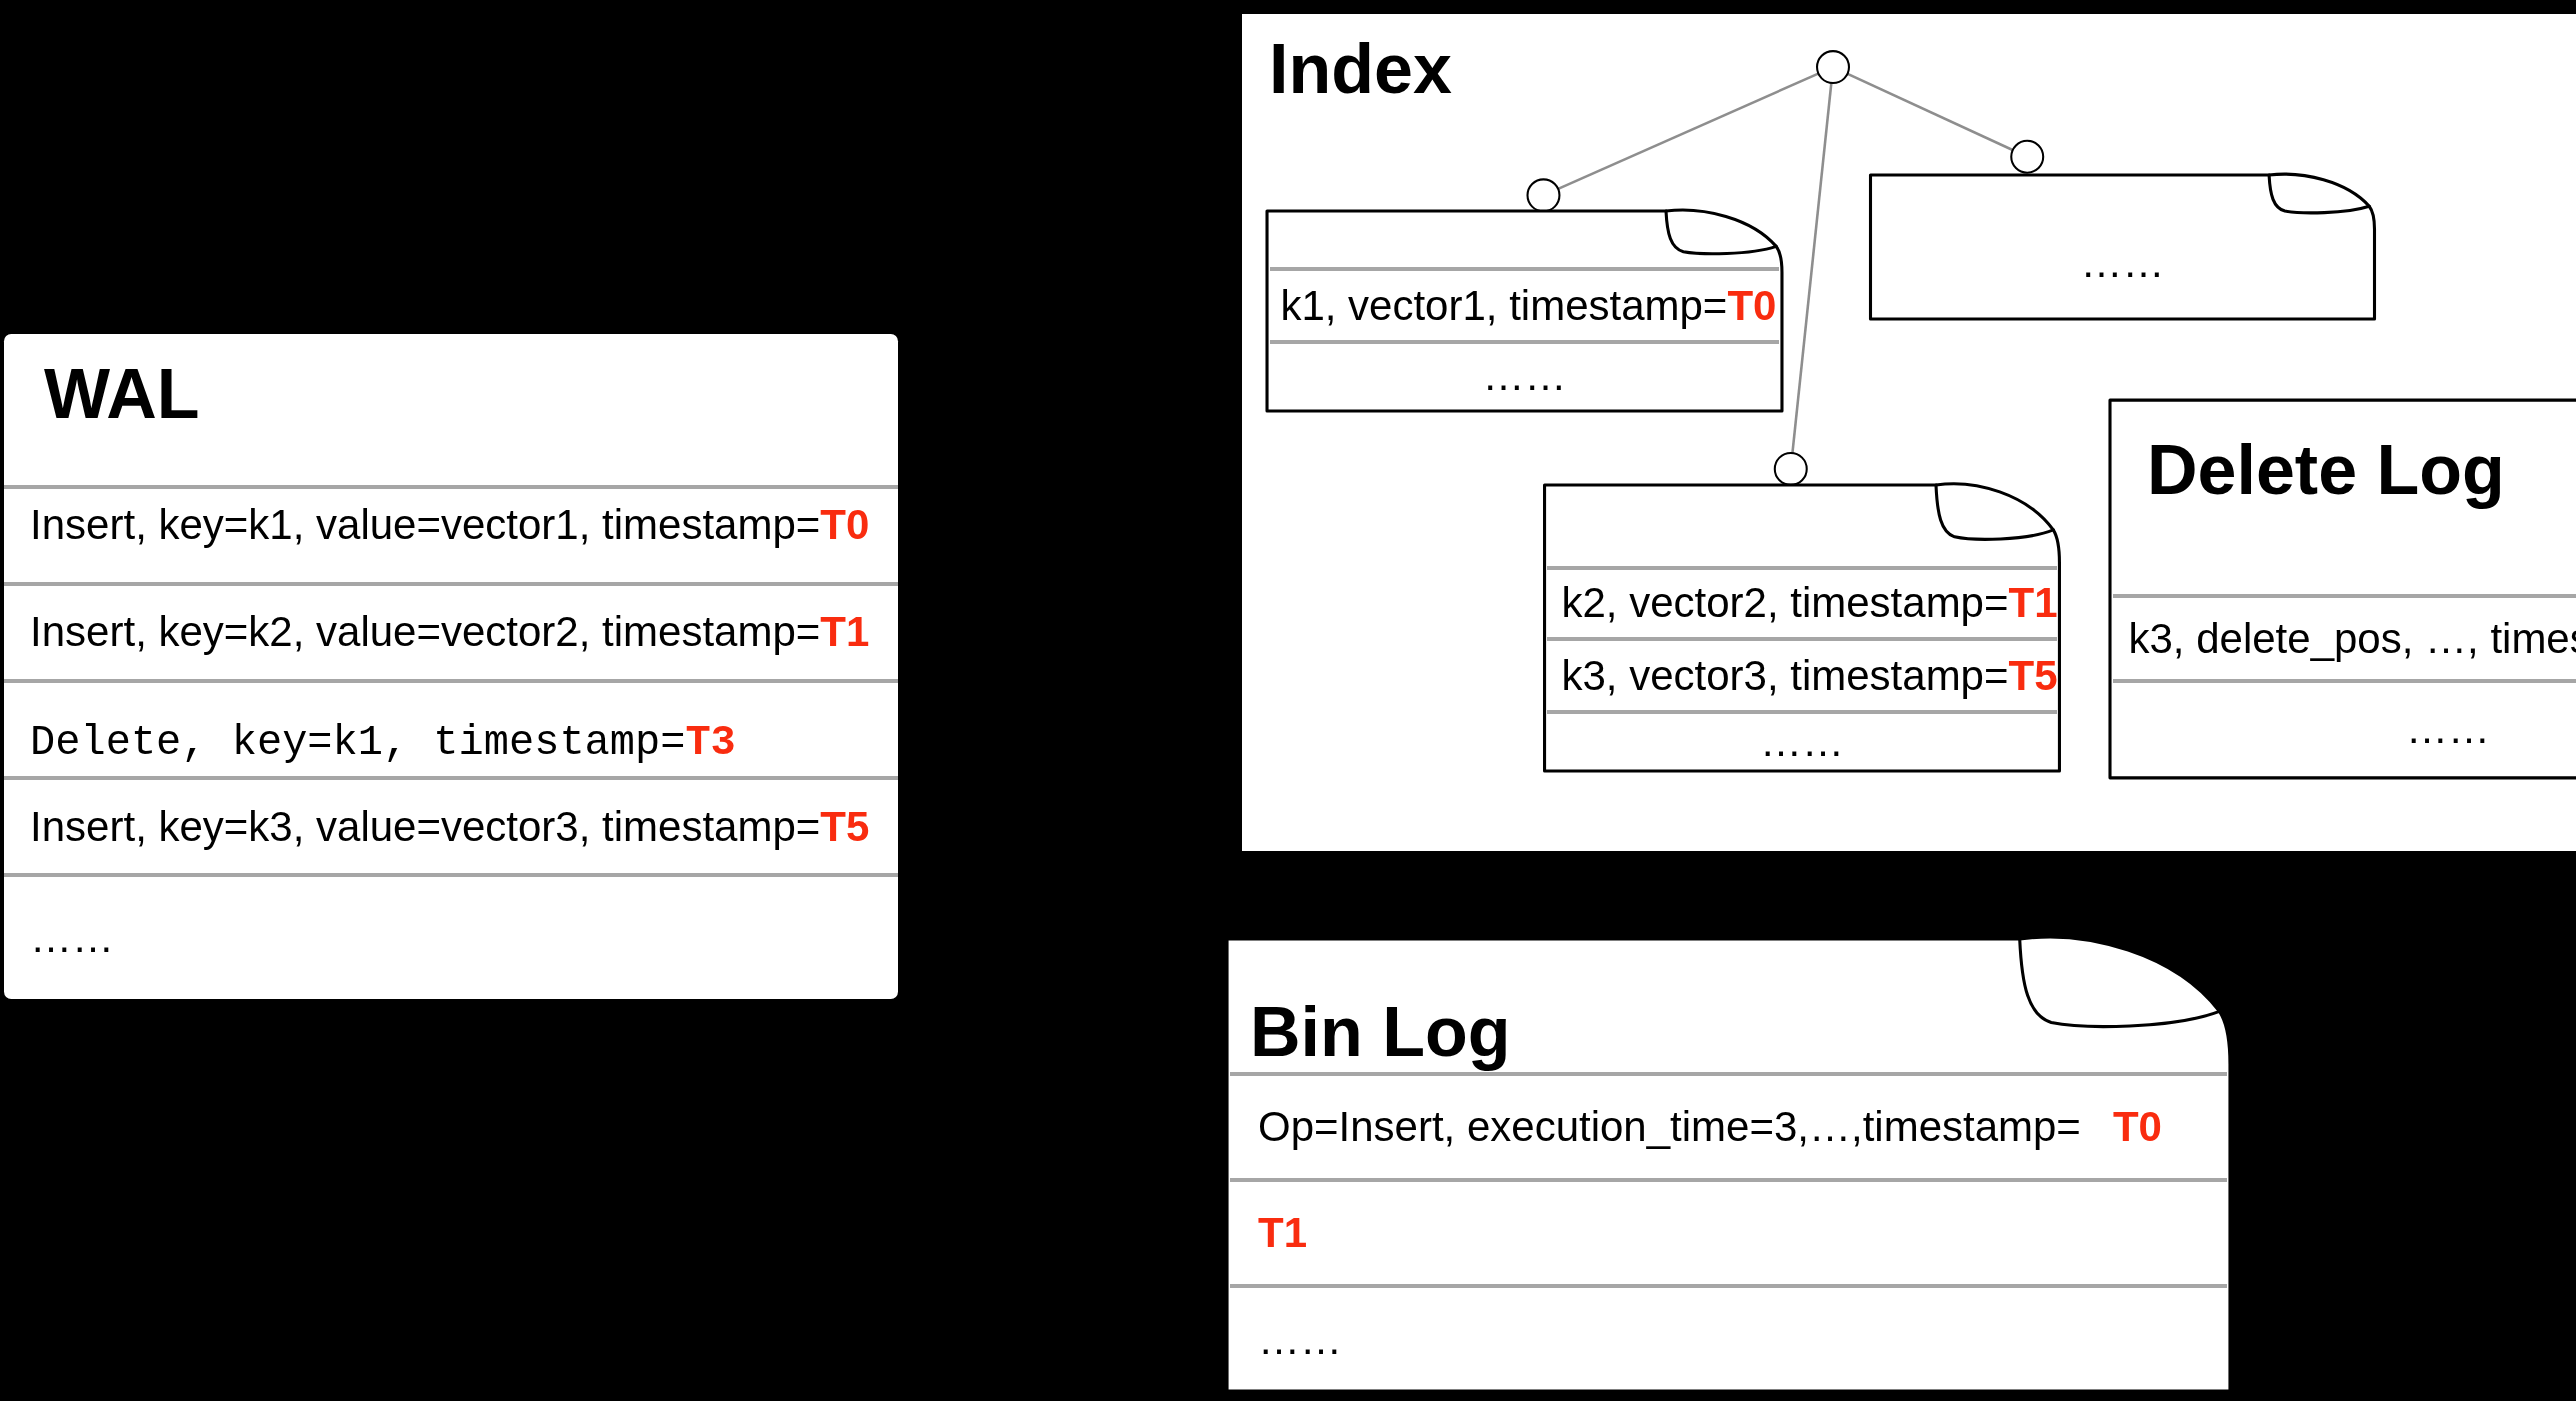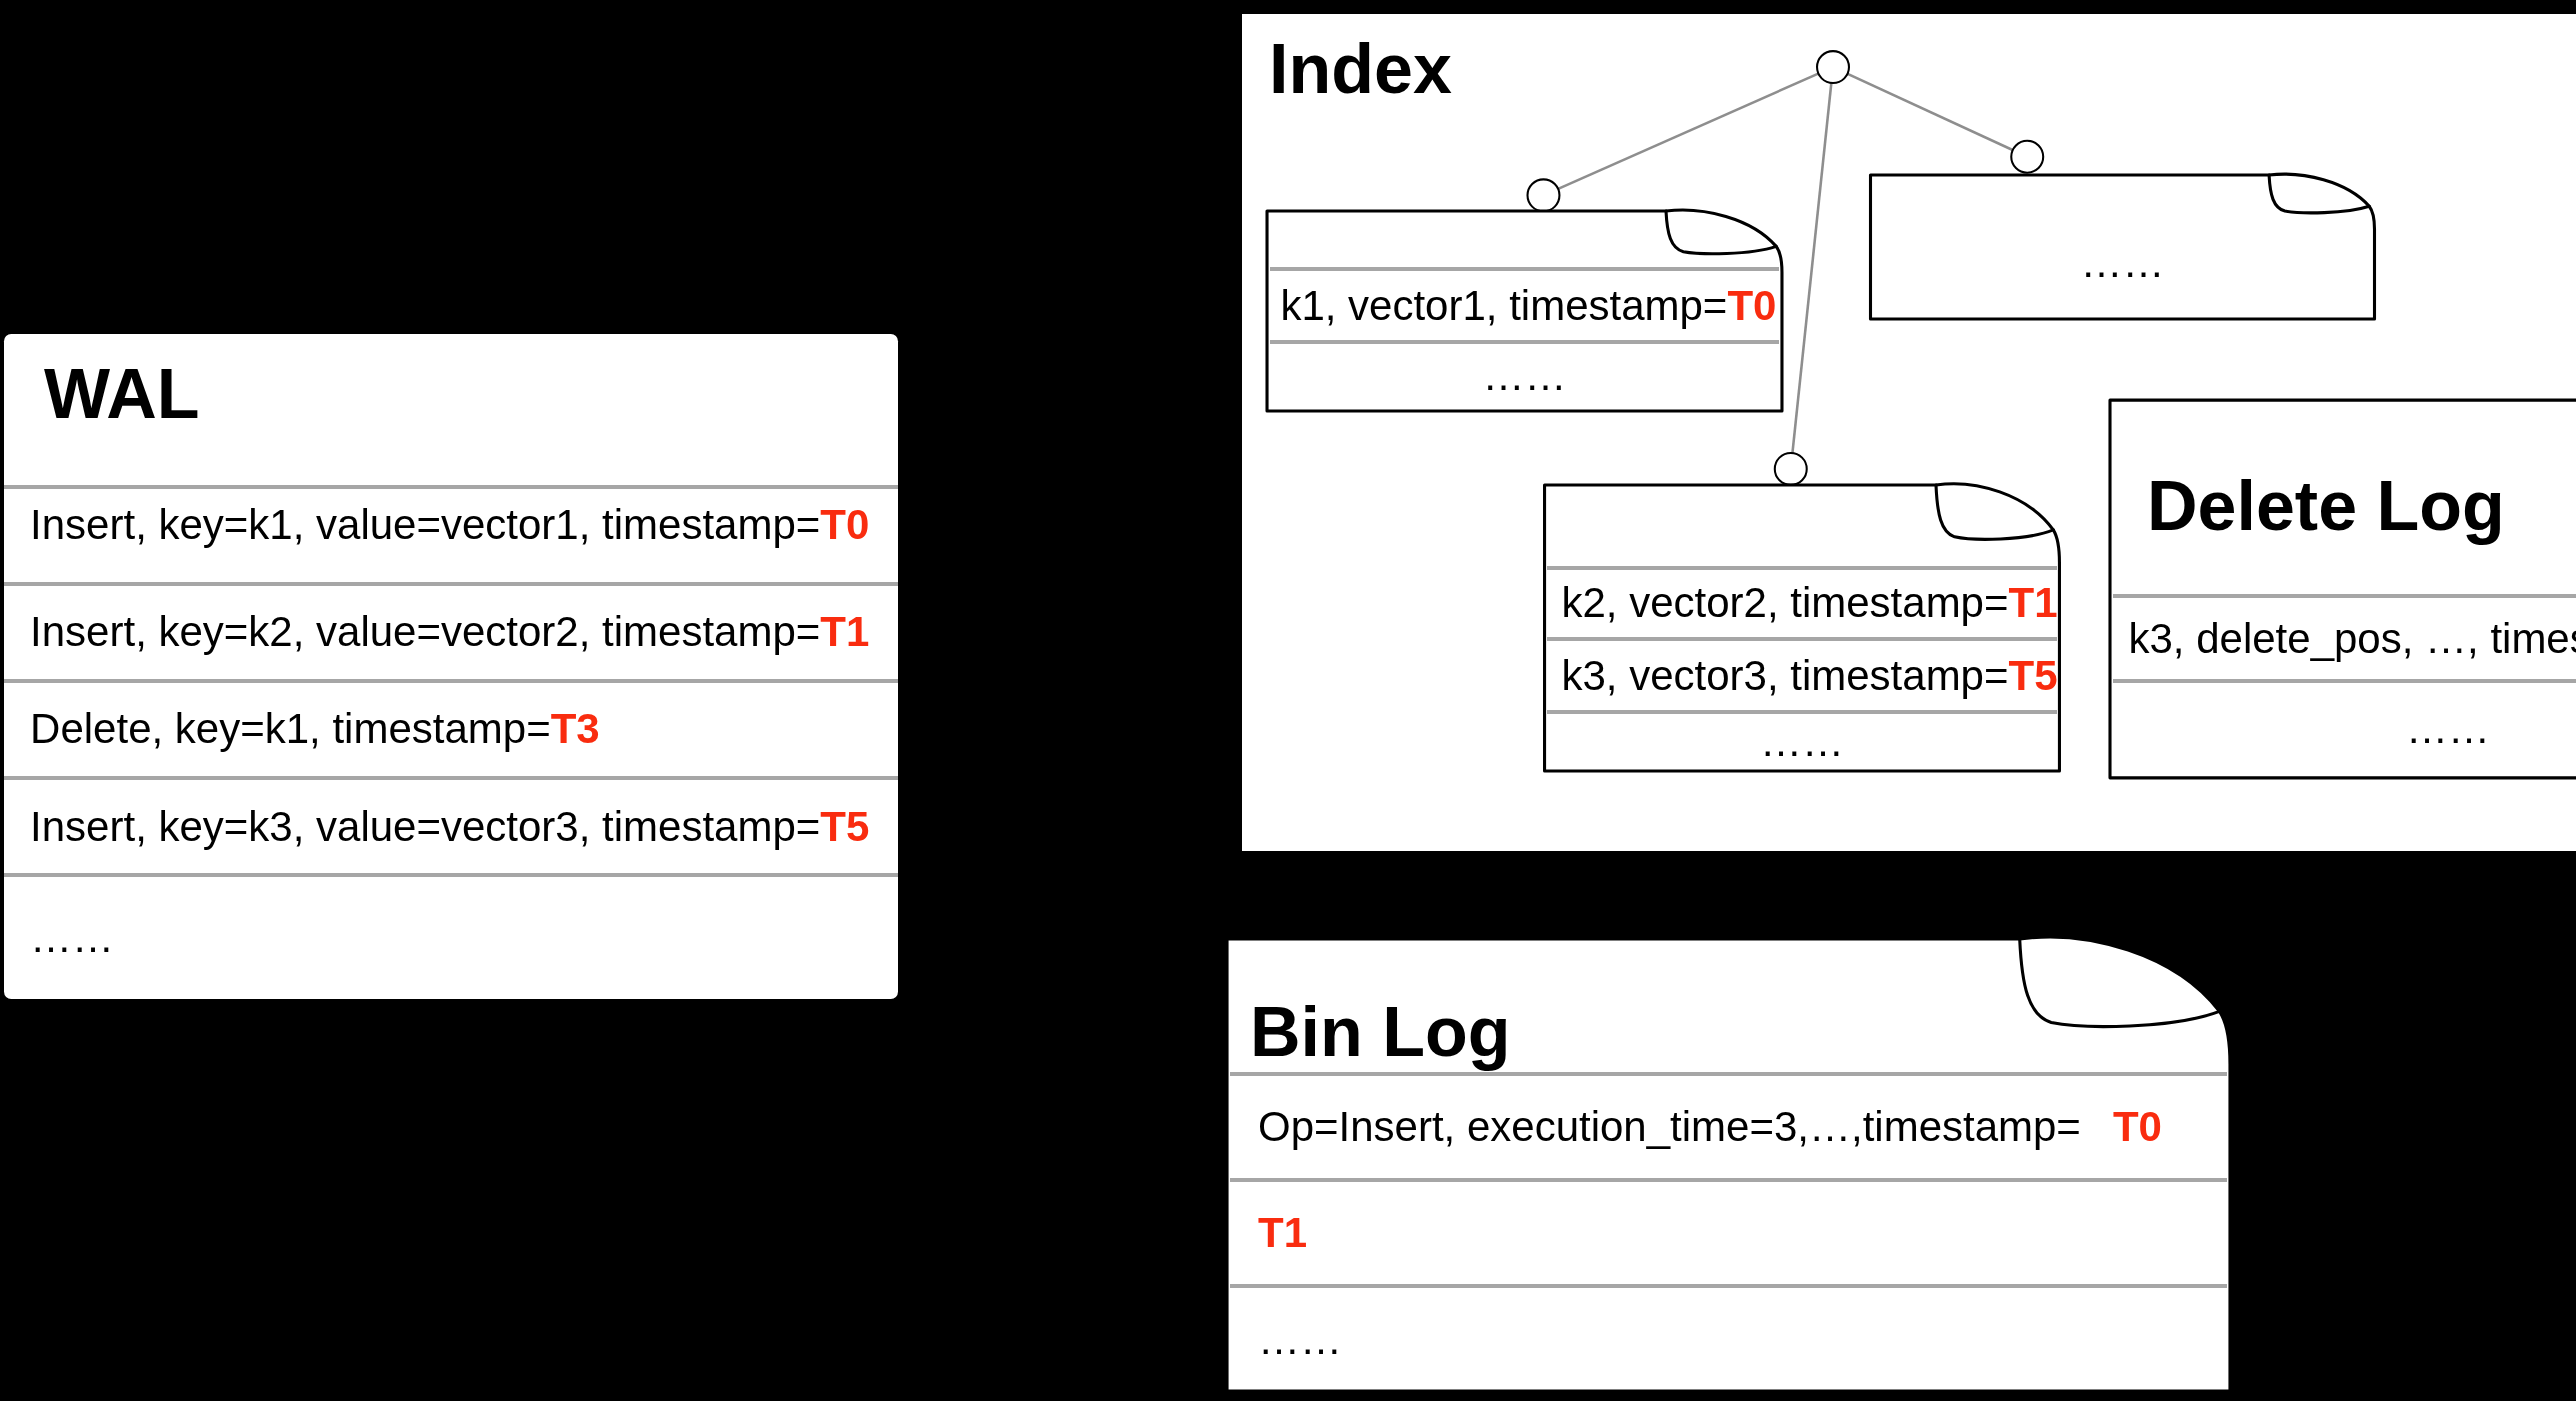--- a/index.html
+++ b/index.html
@@ -44,21 +44,21 @@
         <span class="ts">T0</span>
     </div>
 
     <div class="sep" style="top:248px;"></div>
     <div class="rowline" style="top:251px;height:93px;padding-left:26px;">
       <span>Insert, key=k2, value=vector2, timestamp=</span>
         <span class="ts">T1</span>
     </div>
 
     <div class="sep" style="top:345px;"></div>
-    <div class="rowline" style="top:348px;height:94px;padding-left:26px;">
+    <div class="rowline" style="top:362px;height:94px;padding-left:26px;font-family:Liberation Mono, monospace;">
       <span>Delete, key=k1, timestamp=</span>
         <span class="ts">T3</span>
     </div>
 
     <div class="sep" style="top:442px;"></div>
     <div class="rowline" style="top:446px;height:93px;padding-left:26px;">
       <span>Insert, key=k3, value=vector3, timestamp=</span>
         <span class="ts">T5</span>
     </div>
 
@@ -147,21 +147,21 @@
   <div class="doc" style="left:2110px;top:400px;width:676px;height:378px;">
     <svg width="676" height="378" viewBox="0 0 1312 733">
       <path class="page-path" d="M 0 0 L 1017 0
     C 1111.4 -17, 1235.3 27.2, 1297.25 132.6
     Q 1312 161.5 1312 229.50000000000003
     L 1312 733 L 0 733 Z"></path>
       <path class="flap-path" d="M 1017 0
     C 1019.95 85, 1028.8 139.4, 1061.25 153
     C 1105.5 164.9, 1232.35 164.9, 1297.25 132.6"></path>
     </svg>
-    <div class="panel-title" style="left:37px;top:30px;margin-top:36px;">Delete Log</div>
+    <div class="panel-title" style="left:37px;top:30px;">Delete Log</div>
     <div class="sep" style="top:194px;"></div>
     <div class="rowline" style="top:198px;height:81px;padding-left:18.5px;">
       <span>k3, delete_pos, …, timestamp=</span>
     </div>
     <div class="sep" style="top:279px;"></div>
     <div class="rowline center" style="top:283px;height:92px;">
       <span>……</span>
     </div>
   </div>
 

